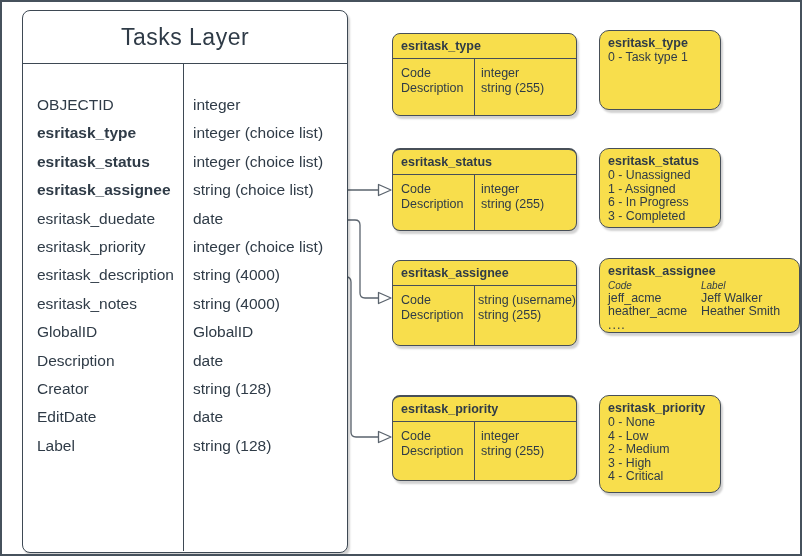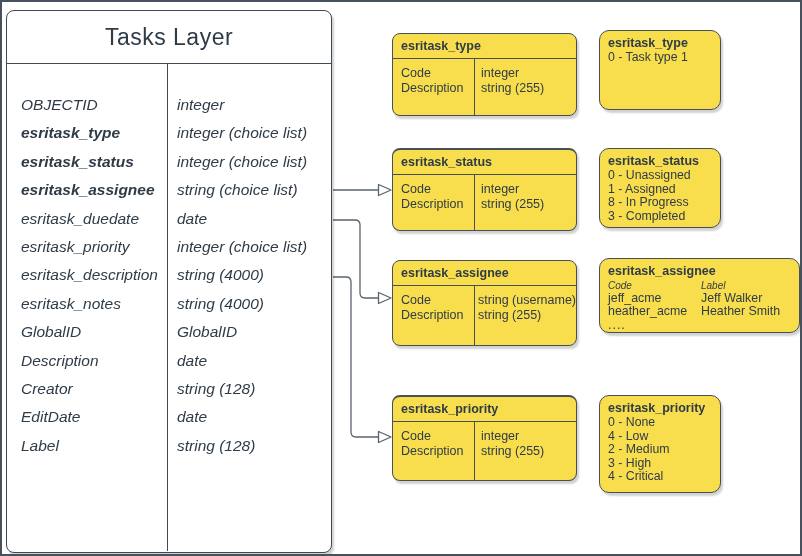--- a/index.html
+++ b/index.html
@@ -1,27 +1,27 @@
 <!DOCTYPE html>
 <html><head>
 <meta charset="utf-8">
 <style>
   html,body{margin:0;padding:0;background:#fff;font-family:"Liberation Sans","DejaVu Sans",sans-serif;}
   #canvas{position:relative;width:802px;height:556px;box-sizing:border-box;
           border:2px solid #46515C;background:#fff;overflow:hidden;color:#2F3B47;}
 
   
-  .tasks-table{position:absolute;left:4px;top:8px;width:326px;height:543px;box-sizing:border-box;
+  .tasks-table{position:absolute;left:20px;top:8px;width:326px;height:543px;box-sizing:border-box;
                background:#fff;border:1.6px solid #3E4954;border-radius:8px;
                box-shadow:2px 3px 2px rgba(0,0,0,0.18);}
   .tasks-title{height:52px;display:flex;align-items:center;justify-content:center;
                font-size:23px;letter-spacing:.5px;border-bottom:1.6px solid #3E4954;}
   .tasks-body{position:relative;height:calc(100% - 54px);padding-top:27px;box-sizing:border-box;}
   .tasks-vdivider{position:absolute;left:160px;top:0;bottom:0;width:1.2px;background:#3E4954;}
-  .t-row{display:flex;line-height:28.4px;font-size:15.5px;font-style:italic;}
+  .t-row{display:flex;line-height:28.4px;font-size:15.5px;}
   .t-name{width:160px;padding-left:14px;box-sizing:border-box;white-space:nowrap;}
   .t-type{padding-left:10px;white-space:nowrap;}
   .cell[data-weight="bold"]{font-weight:bold;}
 
   
   .ybox{position:absolute;box-sizing:border-box;background:#F8DE4C;border:1.6px solid #474F58;
         box-shadow:2px 3px 2px rgba(0,0,0,0.18);}
 
   
   .dbox{width:185px;border-radius:8px;}
@@ -224,21 +224,21 @@
     <div class="v-line">0 - Task type 1</div>
       </div>
   </div>
 
   <div class="ybox vbox pos-v-status">
     <div class="v-header">esritask_status</div>
     <div>
 
     <div class="v-line">0 - Unassigned</div>
         <div class="v-line">1 - Assigned</div>
-        <div class="v-line">8 - In Progress</div>
+        <div class="v-line">6 - In Progress</div>
         <div class="v-line">3 - Completed</div>
       </div>
   </div>
 
   <div class="ybox abox">
     <div class="v-header">esritask_assignee</div>
     <div class="a-cols">
       <div class="a-col-code a-subhead">Code</div>
       <div class="a-subhead">Label</div>
     </div>

